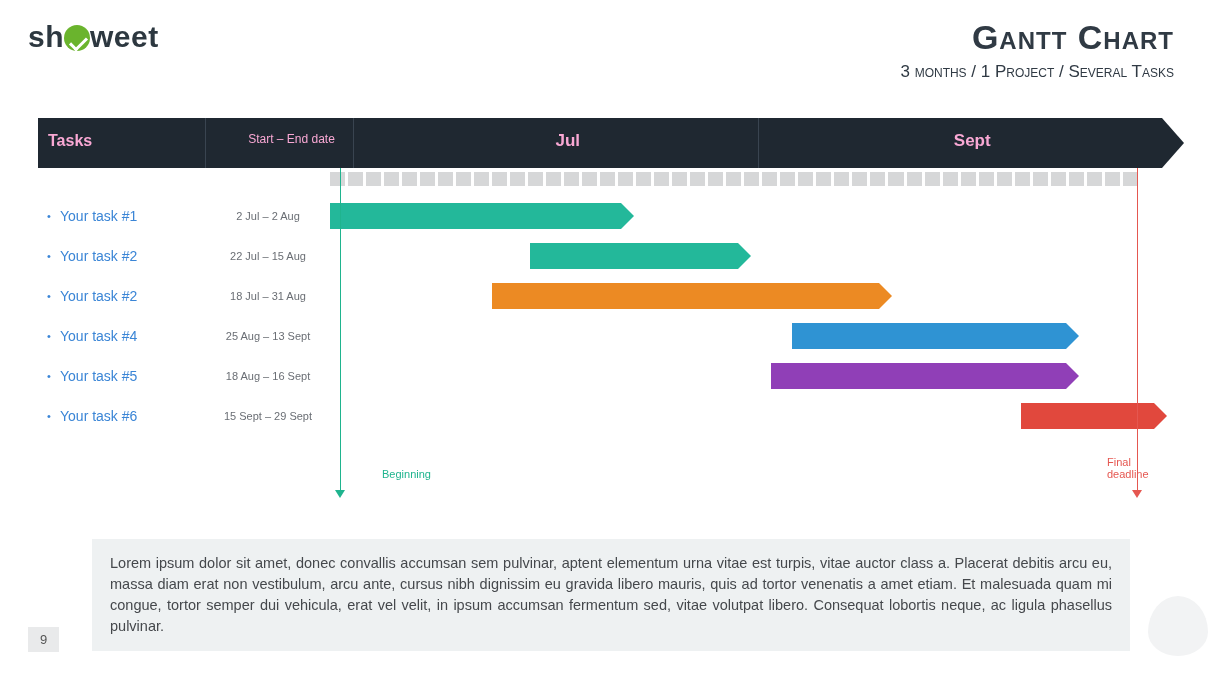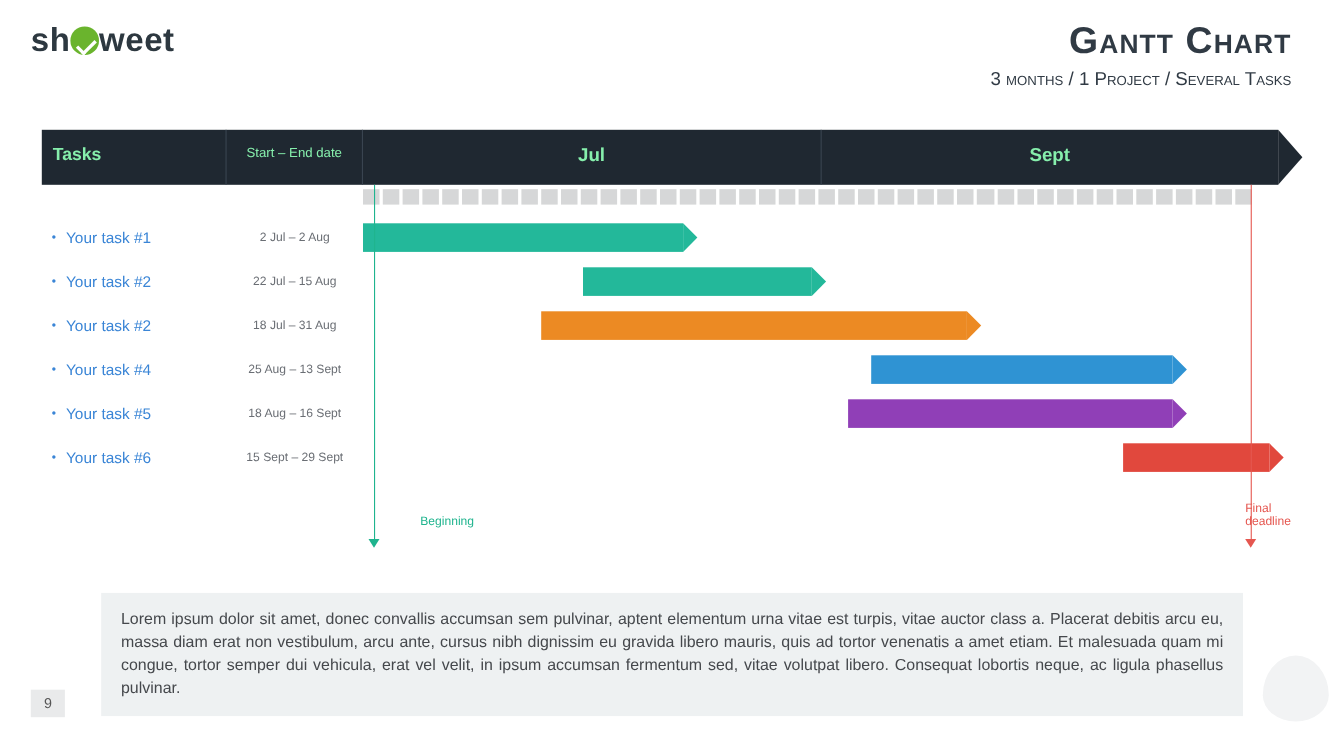--- a/index.html
+++ b/index.html
@@ -9,21 +9,21 @@
   
   .logo { position:absolute; left:28px; top:20px; font-size:30px; font-weight:600; color:#2d3840; letter-spacing:.5px; }
   .logo .dot { display:inline-block; width:26px; height:26px; background:#6ab42d; border-radius:50%; vertical-align:-4px; position:relative; }
   .logo .dot::before{content:"";position:absolute;left:6px;top:12px;width:14px;height:7px;border:3px solid #fff;border-top:none;border-right:none;transform:rotate(-45deg);}
 
   
   .title    { position:absolute; right:42px; top:18px; font-size:34px; font-weight:700; color:#303a44; letter-spacing:1px; font-variant:small-caps;}
   .subtitle { position:absolute; right:42px; top:62px; font-size:17px; color:#303a44; font-variant:small-caps;}
 
   
-  .hdr { position:absolute; left:38px; top:118px; height:50px; background:#1f2831; color:#86efac; display:flex; }
+  .hdr { position:absolute; left:38px; top:118px; height:50px; background:#1f2831; color:#f9a8d4; display:flex;gap:24px; }
   .hdr .col1 { width:168px;  padding:14px 10px; font-weight:700; font-size:16px; border-right:1px solid #394450;}
   .hdr .col2 { width:124px;  padding:14px 8px;  font-size:12px; text-align:center; border-right:1px solid #394450;}
   .hdr .mcol { flex:1; text-align:center; padding:13px 0; font-weight:700; font-size:17px; border-right:1px solid #394450;}
   .hdr .mcol:last-child{border-right:none;}
   .hdr-arrow{position:absolute; left:1162px; top:118px; width:0;height:0;border-top:25px solid transparent;border-bottom:25px solid transparent;border-left:22px solid #1f2831;}
 
   
   .ruler{position:absolute; left:330px; top:172px; height:14px; width:808px; display:flex;}
   .ruler span{flex:1; margin-right:3px; background:#d6d7d8; height:14px;}
   .ruler span:last-child{margin-right:0;}
@@ -37,21 +37,21 @@
   .chart{position:relative; flex:1; height:26px;}
   .bar{position:absolute; top:0; height:26px;}
   .bar::after{content:"";position:absolute;right:-13px;top:0;width:0;height:0;border-top:13px solid transparent;border-bottom:13px solid transparent;}
 
   
   .vline{position:absolute; top:168px; height:324px; width:0; border-left:1px solid;}
   .vline.start{left:340px; border-color:#1fb48e;}
   .vline.end  {left:1137px; border-color:#e55750;}
   .vlab{position:absolute; font-size:11px;}
   .vlab.start{left:350px; top:468px; color:#1fb48e;padding-left:32px;}
-  .vlab.end  {left:1132px; top:456px; color:#e55750; width:60px;}
+  .vlab.end  {left:1107px; top:456px; color:#e55750; width:60px;}
   .varr{position:absolute;width:0;height:0;border-left:5px solid transparent;border-right:5px solid transparent;}
   .varr.start{left:335px; top:490px; border-top:8px solid #1fb48e;}
   .varr.end  {left:1132px; top:490px; border-top:8px solid #e55750;}
 
   
   .para{position:absolute; left:92px; top:539px; width:1038px; background:#eef1f2; padding:14px 18px; font-size:14.5px; color:#45484c; line-height:1.45; text-align:justify;}
 
   .pagenum{position:absolute; left:28px; bottom:12px; background:#e9eaeb; padding:5px 12px; font-size:13px; color:#555;}
 
   

